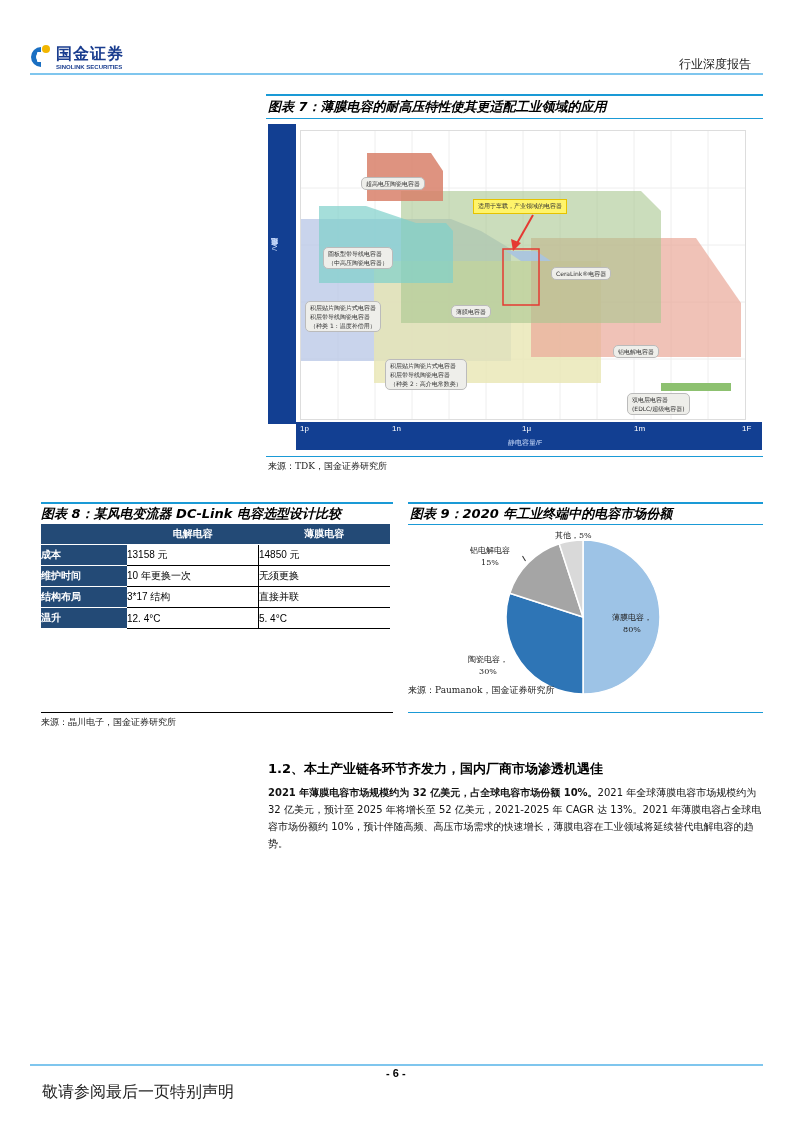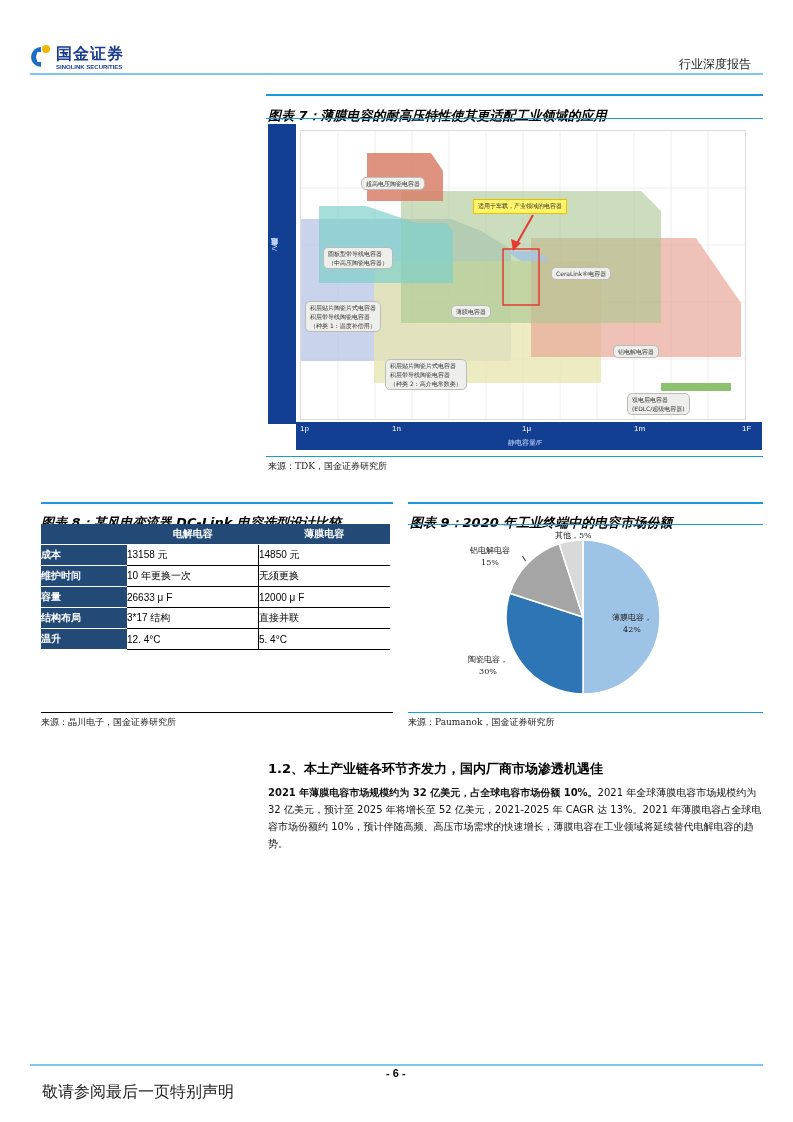--- a/index.html
+++ b/index.html
@@ -5,21 +5,21 @@
   html,body{margin:0;padding:0;background:#fff;}
   body{width:793px;height:1122px;position:relative;font-family:"Liberation Sans","DejaVu Sans",sans-serif;color:#000;overflow:hidden;}
   .abs{position:absolute;}
   
   .logo-mark{left:30px;top:44px;width:22px;height:26px;}
   .logo-cn{left:56px;top:44px;font-size:16px;font-weight:bold;color:#1a3d8f;letter-spacing:1px;font-family:"DejaVu Sans",sans-serif;}
   .logo-en{left:56px;top:64px;font-size:6px;font-weight:bold;color:#1a3d8f;}
   .report-type{right:42px;top:56px;font-size:12px;color:#222;font-family:"DejaVu Serif",serif;}
   .hdr-line{left:30px;top:73px;width:733px;height:2px;background:#7fc6ee;}
   
-  .fig-title{font-size:13px;font-weight:bold;font-style:italic;font-family:"DejaVu Sans",sans-serif;white-space:nowrap;margin-top:9px;}
+  .fig-title{font-size:13px;font-weight:bold;font-style:italic;font-family:"DejaVu Sans",sans-serif;white-space:nowrap;}
   .rule-blue{height:2px;background:#1a9ad6;}
   .rule-thin{height:1px;background:#1a9ad6;}
   .source{font-size:9px;color:#222;font-family:"DejaVu Serif",serif;}
   
   .c7{left:268px;top:124px;width:494px;height:328px;}
   .c7-yaxis{left:0;top:0;width:28px;height:300px;background:#123f92;}
   .c7-xaxis{left:28px;top:298px;width:466px;height:28px;background:#123f92;}
   .c7-plot{left:32px;top:6px;width:444px;height:288px;background:#fff;border:1px solid #ddd;}
   .ytick{color:#fff;font-size:8px;right:2px;text-align:right;width:26px;}
   .xtick{color:#fff;font-size:8px;}
@@ -168,25 +168,20 @@
     <td class="rh">成本</td>
     <td class="c">13158 元</td>
     <td class="c last">14850 元</td>
   </tr>
   <tr>
     <td class="rh">维护时间</td>
     <td class="c">10 年更换一次</td>
     <td class="c last">无须更换</td>
   </tr>
   <tr>
-    <td class="rh">容量</td>
-    <td class="c">26633 μ F</td>
-    <td class="c last">12000 μ F</td>
-  </tr>
-  <tr>
     <td class="rh">结构布局</td>
     <td class="c">3*17 结构</td>
     <td class="c last">直接并联</td>
   </tr>
   <tr>
     <td class="rh">温升</td>
     <td class="c">12. 4°C</td>
     <td class="c last">5. 4°C</td>
   </tr>
 </tbody>
@@ -213,27 +208,27 @@
   </svg>
 </div>
 <div class="abs pie-lbl" style="left:555px;top:530px;">其他，5%</div>
 <div class="abs pie-lbl" style="left:470px;top:545px;">
   <div>铝电解电容</div>
   <div>15%</div>
 </div>
 <div class="abs" style="left:521px;top:558px;width:6px;height:1px;background:#333;transform:rotate(60deg);"></div>
 <div class="abs pie-lbl" style="left:612px;top:612px;">
   <div>薄膜电容，</div>
-  <div>42%</div>
+  <div>80%</div>
 </div>
 <div class="abs pie-lbl" style="left:468px;top:654px;">
   <div>陶瓷电容，</div>
   <div>30%</div>
 </div>
 <div class="abs rule-thin" style="left:408px;top:712px;width:355px;"></div>
-<div class="abs source" style="left:408px;top:716px;">来源：Paumanok，国金证券研究所</div>
+<div class="abs source" style="left:408px;top:684px;">来源：Paumanok，国金证券研究所</div>
 
 <div class="abs sec-title">1.2、本土产业链各环节齐发力，国内厂商市场渗透机遇佳</div>
 <div class="abs para"><b>2021 年薄膜电容市场规模约为 32 亿美元，占全球电容市场份额 10%。</b><span>2021 年全球薄膜电容市场规模约为 32 亿美元，预计至 2025 年将增长至 52 亿美元，2021-2025 年 CAGR 达 13%。2021 年薄膜电容占全球电容市场份额约 10%，预计伴随高频、高压市场需求的快速增长，薄膜电容在工业领域将延续替代电解电容的趋势。</span></div>
 
 <div class="abs ftr-line"></div>
 <div class="abs page-num">- 6 -</div>
 <div class="abs disclaimer">敬请参阅最后一页特别声明</div>
 
 </body></html>

